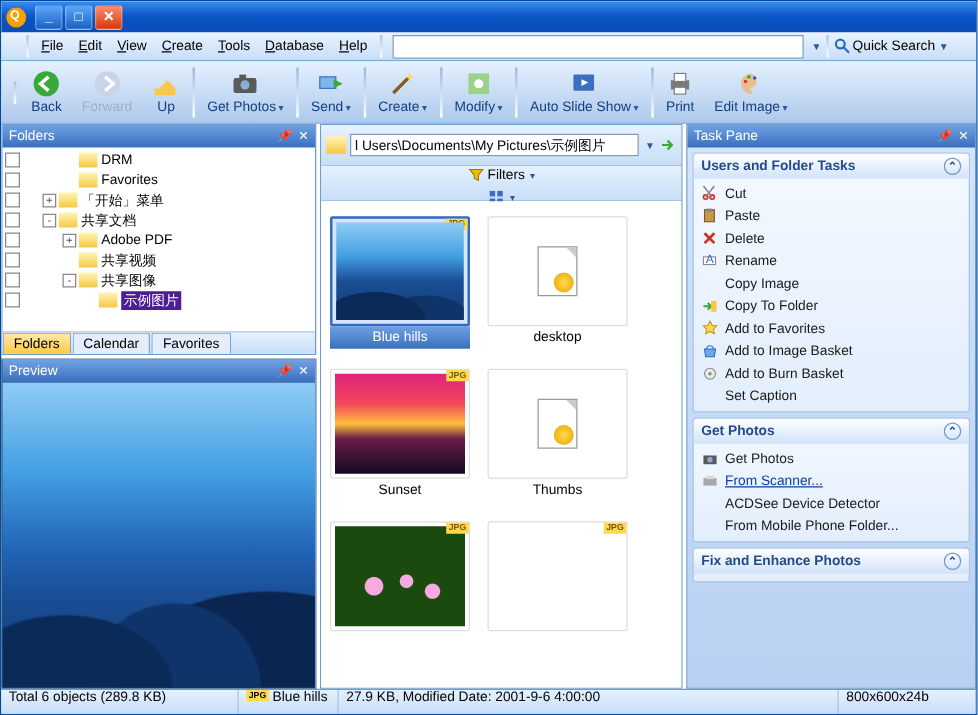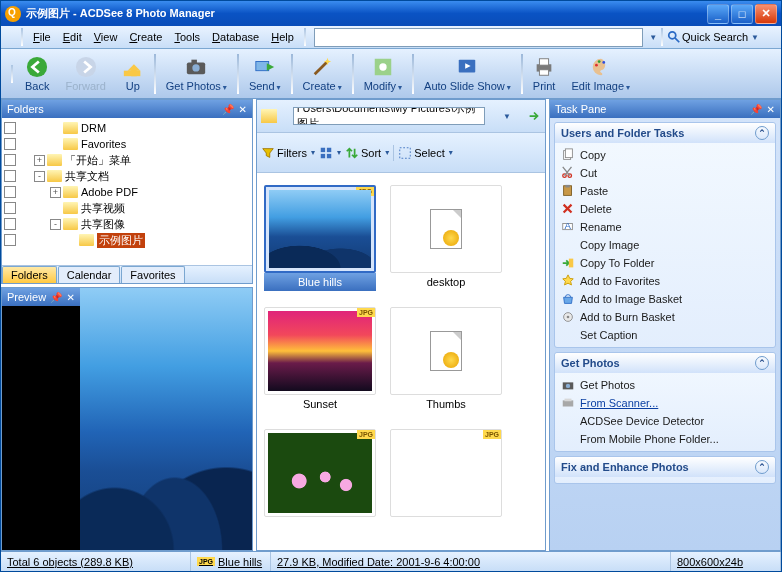--- a/index.html
+++ b/index.html
@@ -41,39 +41,39 @@
 
 
 .folders-pane { border: 1px solid #6f9ccd; background: #fff; display: flex; flex-direction: column; height: 185px;}
 .tree { flex: 1; overflow: auto; padding: 2px 2px; font-size: 11px;}
 .tree-row { display: flex; align-items: center; height: 16px;}
 .tree-row .cb { width: 12px; height: 12px; border: 1px solid #888; margin-right: 2px; flex-shrink:0;}
 .tree-row .indent { flex-shrink: 0;}
 .tree-row .twist { width: 11px; height: 11px; border: 1px solid #888; text-align: center; line-height: 9px; font-size: 9px; margin-right: 2px; color: #555; flex-shrink:0;}
 .tree-row .twist.none { border: none; }
 .tree-row .folder { width: 15px; height: 12px; background: linear-gradient(#fff5b5,#f7c846); border-radius: 1px; margin-right: 3px; flex-shrink:0;}
-.tree-row.selected .txt { background: #c2410c; color: #fff; padding: 0 2px;}
+.tree-row.selected .txt { background: #4c1d95; color: #fff; padding: 0 2px;}
 .tabstrip { display: flex; background: linear-gradient(#e5f1ff,#c8def7); border-top:1px solid #aac4e2;}
 .tabstrip .tab { padding: 2px 8px; border: 1px solid #7ba7d1; border-bottom: none; margin-right: 1px; border-radius: 2px 2px 0 0; background: #e3edfb;}
 .tabstrip .tab.active { background: linear-gradient(#ffe9a6,#ffc943); color: #000;}
 
 
-.preview-pane { border: 1px solid #6f9ccd; margin-top: 3px; flex: 1; display: flex; flex-direction: row; background: #000; }
+.preview-pane { border: 1px solid #6f9ccd; margin-top: 3px; flex: 1; display: flex; flex-direction: column; background: #000; }
 .preview-img { flex: 1; background: linear-gradient(#8fccf5 0%,#429ee2 30%,#2164b6 55%,#1a4e95 70%,#123b75 100%); position: relative;}
 .preview-img::after { content:""; position:absolute; bottom:0; left:0; right:0; height:55%; background:
   radial-gradient(ellipse at 20% 100%, #0a2a58 30%, transparent 31%),
   radial-gradient(ellipse at 55% 100%, #0f346a 35%, transparent 36%),
   radial-gradient(ellipse at 85% 100%, #092550 40%, transparent 41%);}
 
 
 .browser { flex: 1; display: flex; flex-direction: column; border: 1px solid #6f9ccd; background: #fff; margin: 0 3px;}
-.pathbar { height: 26px; display: flex; align-items: center; background: linear-gradient(#e5f1ff,#c8def7); padding: 16px 4px; gap: 16px; border-bottom: 1px solid #aac4e2;}
+.pathbar { height: 26px; display: flex; align-items: center; background: linear-gradient(#e5f1ff,#c8def7); padding: 16px 4px; gap: 3px; border-bottom: 1px solid #aac4e2;}
 .pathbar .path-icon { width:16px; height:14px; background: linear-gradient(#fff5b5,#f7c846);}
 .pathbar .path-txt { flex:1; background:#fff; border:1px solid #7f9db9; height:18px; display:flex; align-items:center; padding:0 3px; font-size:11px; overflow:hidden;}
-.filterbar { height: 40px; display: flex; align-items: center; background: linear-gradient(#e5f1ff,#c8def7); padding: 0 4px; gap: 4px; border-bottom: 1px solid #aac4e2; font-size:11px;}
+.filterbar { height: 28px; display: flex; align-items: center; background: linear-gradient(#e5f1ff,#c8def7); padding: 0 4px; gap: 4px; border-bottom: 1px solid #aac4e2; font-size:11px;flex-direction:column;}
 .filterbar .seg { display:flex; align-items:center; gap:2px;}
 .thumbs-area { flex: 1; overflow-y: scroll; background: #fff; padding: 6px 2px; display: flex; flex-wrap: wrap; align-content: flex-start; gap: 4px;}
 .thumb { width: 122px; height: 118px; display: flex; flex-direction: column; align-items: center; justify-content: center; }
 .thumb.selected .frame{ background:#d6e5fb; border:2px solid #316ac5;}
 .thumb.selected .caption{ background: linear-gradient(#6fa1e2,#3a6fbf); color:#fff;}
 .thumb .frame { width: 112px; height: 88px; display:flex; align-items:center; justify-content:center; border:1px solid #ddd; border-radius:2px; position:relative; padding:3px;}
 .thumb .badge { position:absolute; top:0; right:0; background:#ffd94d; color:#7a5400; font-size:7px; padding:1px 2px; font-weight:bold;}
 .thumb .caption { height: 18px; width:112px; display:flex; align-items:center; justify-content:center; font-size:11px; overflow: hidden;}
 .img-hills { width:100%; height:100%; background: linear-gradient(#8fccf5 0%,#429ee2 35%,#1a4e95 60%,#123b75 100%); position:relative;}
 .img-hills::after{ content:""; position:absolute; bottom:0; left:0; right:0; height:50%; background: radial-gradient(ellipse at 30% 100%, #0a2a58 40%, transparent 41%), radial-gradient(ellipse at 70% 100%, #0f346a 35%, transparent 36%);}
@@ -90,38 +90,37 @@
 .task-group { margin: 4px; background: linear-gradient(#f3f9ff,#e3eefd); border:1px solid #a9c5eb; border-radius: 3px;}
 .task-group .gh { height: 20px; display:flex; align-items:center; padding:0 6px; font-weight:bold; color:#234b8a; background: linear-gradient(#fff,#d1e2fa); border-radius:3px 3px 0 0;}
 .task-group .gh .chev { margin-left:auto; width:14px; height:14px; border:1px solid #6f9ccd; border-radius:50%; text-align:center; line-height:12px; font-size:9px; color:#234b8a;}
 .task-group .items { padding: 3px 6px;}
 .task-item { display:flex; align-items:center; height:18px; gap:5px; color:#1a1a1a; cursor:default;}
 .task-item.link { color:#0a3fa3; text-decoration: underline;}
 .task-item .ti { width:14px; height:14px; flex-shrink:0;}
 
 
 .statusbar { height: 20px; background: linear-gradient(#e5f1ff,#c8def7); border-top:1px solid #6f9ccd; display:flex; align-items:center; font-size:11px;}
-.statusbar .cell { padding: 0 6px; border-right:1px solid #aac4e2; height:100%; display:flex; align-items:center; gap:3px; white-space:nowrap;text-decoration:underline;}
+.statusbar .cell { padding: 0 6px; border-right:1px solid #aac4e2; height:100%; display:flex; align-items:flex-start; gap:3px; white-space:nowrap;}
 
 
 .ic { width:14px; height:14px; display:inline-block;}
 svg { display:block; }
 
 
 .thumbs-area::-webkit-scrollbar, .task-scroll::-webkit-scrollbar, .tree::-webkit-scrollbar { width:16px;}
 .thumbs-area::-webkit-scrollbar-track, .task-scroll::-webkit-scrollbar-track, .tree::-webkit-scrollbar-track{ background:#e8eefc; border-left:1px solid #c3d5f0;}
 .thumbs-area::-webkit-scrollbar-thumb, .task-scroll::-webkit-scrollbar-thumb, .tree::-webkit-scrollbar-thumb{ background: linear-gradient(90deg,#d1e2fa,#9cbef0); border:1px solid #6f9ccd; border-radius:2px;}
 .thumbs-area::-webkit-scrollbar-button, .task-scroll::-webkit-scrollbar-button, .tree::-webkit-scrollbar-button{ height:16px; background: linear-gradient(#d1e2fa,#9cbef0); border:1px solid #6f9ccd;}
 </style>
 </head>
 <body>
 
 <div class="titlebar">
   <span class="app-icon"></span>
-  <span class="title">示例图片 - ACDSee 8 Photo Manager</span>
   <span class="win-btn win-min">_</span>
   <span class="win-btn win-max">□</span>
   <span class="win-btn win-close">✕</span>
 </div>
 
 <div class="menubar">
   <span class="vsep"></span>
   <span class="menu-item"><u>F</u><span></span>ile</span>
   <span class="menu-item"><u>E</u>dit</span>
   <span class="menu-item"><u>V</u>iew</span>
@@ -416,27 +415,20 @@
       </div>
       <div class="task-scroll" id="tasks">
           <div class="task-group">
             <div class="gh">
               <span>Users and Folder Tasks</span>
               <span class="chev">⌃</span>
             </div>
             <div class="items">
               <div class="task-item">
                 <svg class="ti" viewBox="0 0 16 16">
-                  <rect x="3" y="3" width="8" height="10" fill="#fff" stroke="#888"></rect>
-                  <rect x="5" y="1" width="8" height="10" fill="#fff" stroke="#888"></rect>
-                </svg>
-                <span>Copy</span>
-              </div>
-              <div class="task-item">
-                <svg class="ti" viewBox="0 0 16 16">
                   <circle cx="4" cy="11" r="2" fill="none" stroke="#d03020" stroke-width="1.5"></circle>
                   <circle cx="10" cy="11" r="2" fill="none" stroke="#d03020" stroke-width="1.5"></circle>
                   <path d="M4 11 L12 1 M10 11 L2 1" stroke="#888" stroke-width="1.5"></path>
                 </svg>
                 <span>Cut</span>
               </div>
               <div class="task-item">
                 <svg class="ti" viewBox="0 0 16 16">
                   <rect x="3" y="2" width="9" height="11" fill="#c89848" stroke="#7a5a20"></rect>
                   <rect x="5" y="1" width="5" height="3" fill="#888"></rect>

